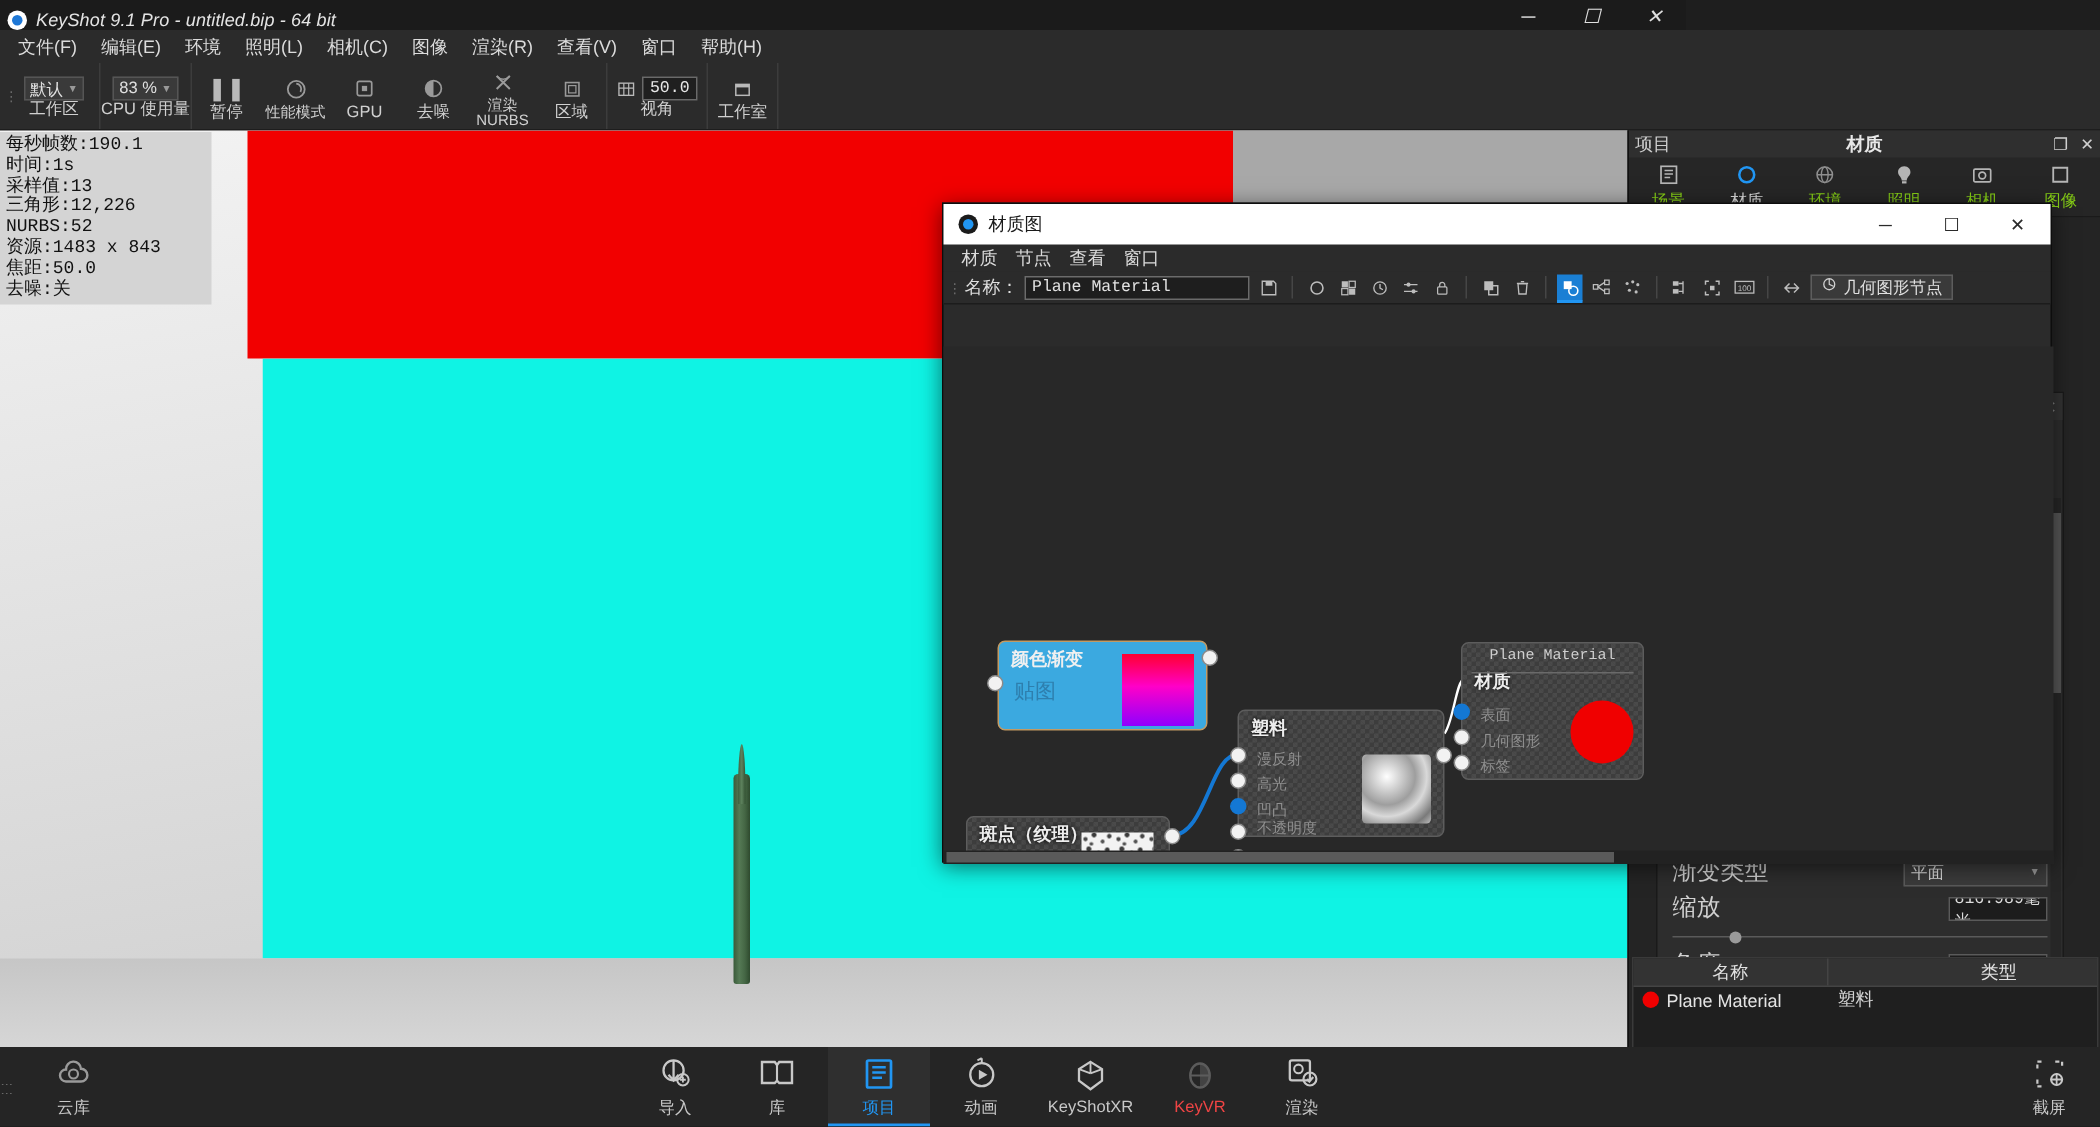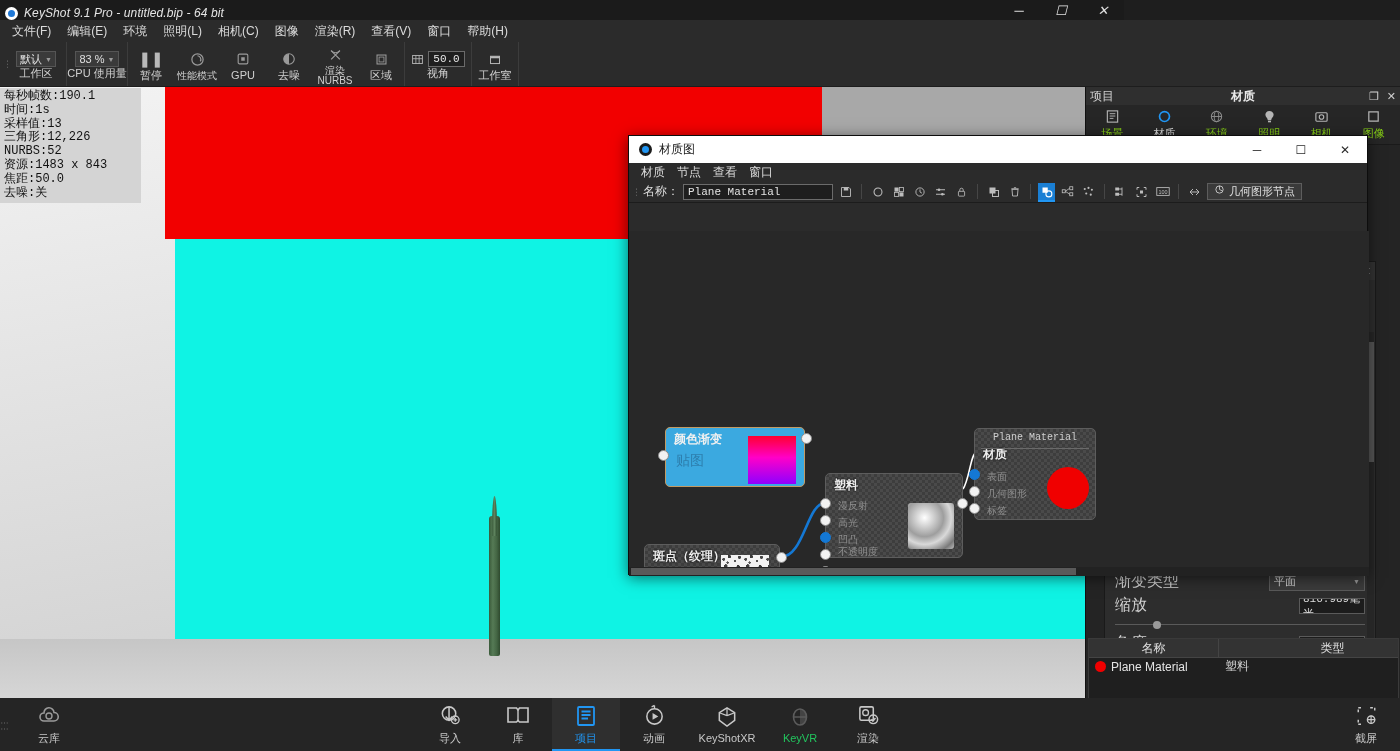--- a/index.html
+++ b/index.html
@@ -375,21 +375,21 @@
     writing-mode: vertical-rl; margin-left: 3px; }
   .tk {
     width: 68px; height: 53px; display: flex; flex-direction: column; align-items: center;
     justify-content: center; gap: 3px; position: relative; color: #c8c8c8;
   }
   .tk .g { height: 24px; display: flex; align-items: center; font-size: 21px; }
   .tk .l { font-size: 11px; }
   .tk.active { background: #2f2f2f; color: #2196f3; }
   .tk.active .l { color: #2196f3; }
   .tk.active::after { content:""; position: absolute; bottom: 0; left: 0; right: 0; height: 2px; background:#2196f3; }
-  .tk.dim { color: #22c55e; }
+  .tk.dim { color: #ef4444; }
   svg { display: block; }
 </style>
 </head>
 <body>
 
 <div class="app">
 
   <div class="titlebar">
     <div class="title-icon"></div>
     <div class="title-text">KeyShot 9.1 Pro  - untitled.bip  - 64 bit</div>

